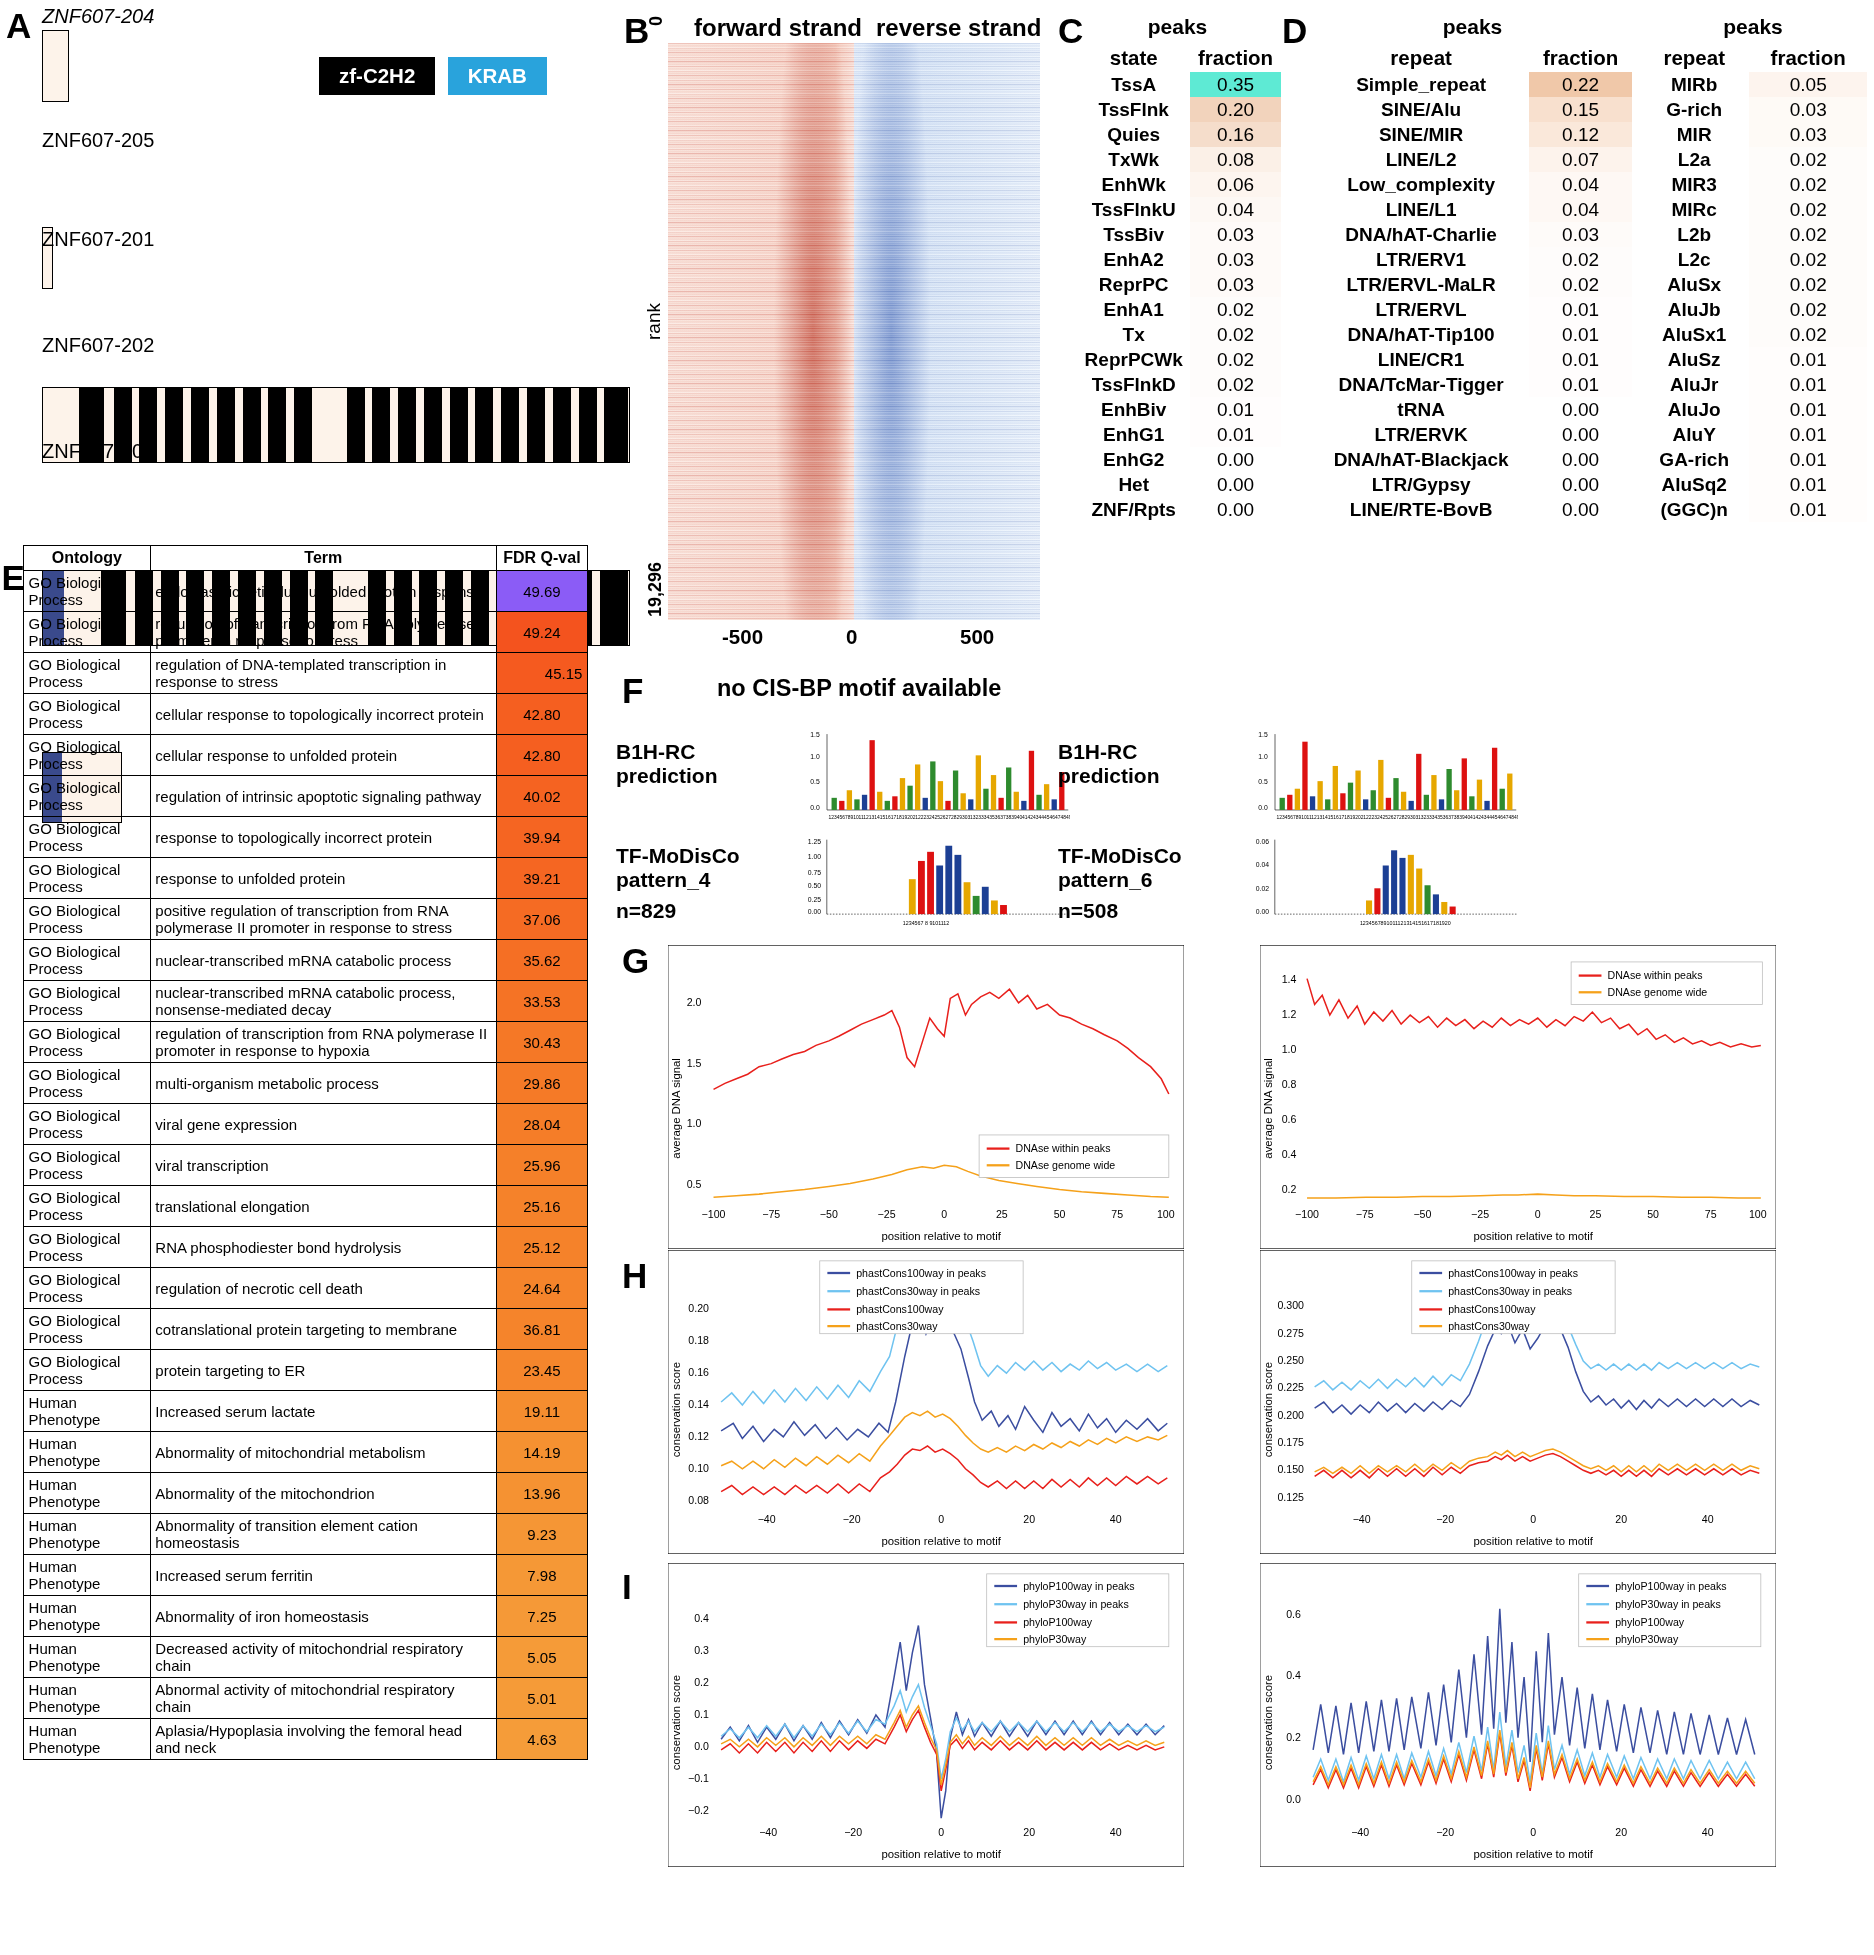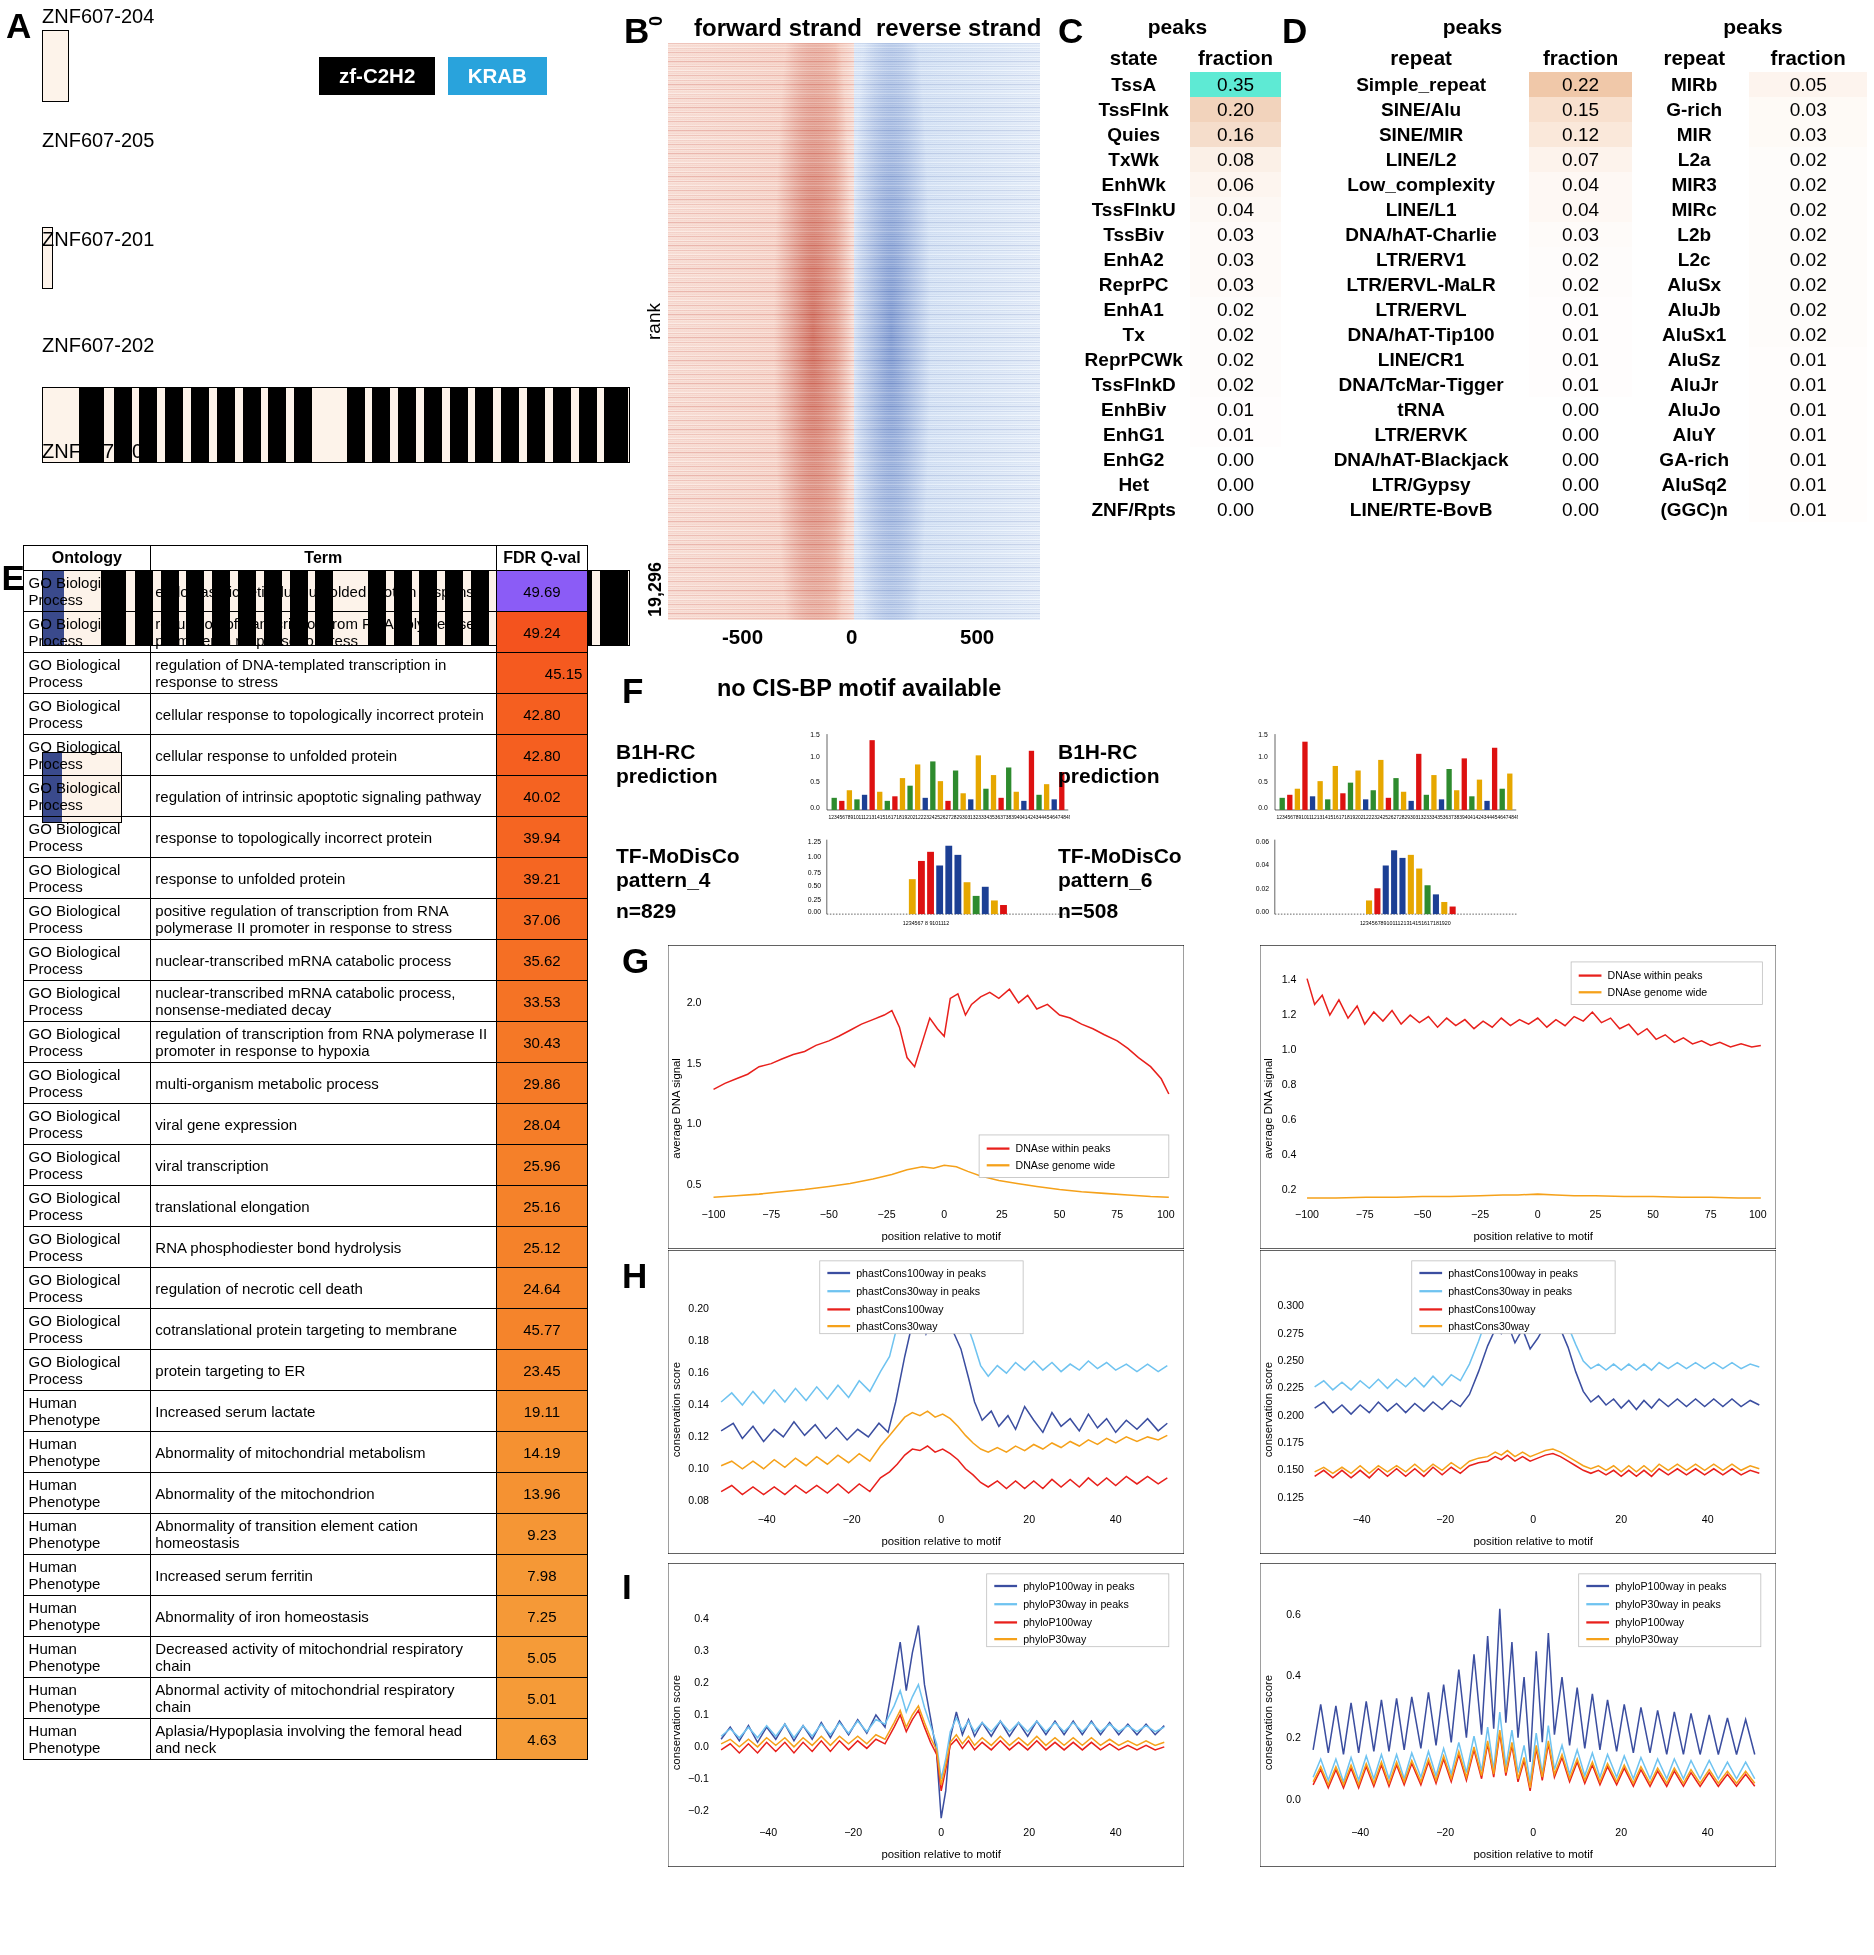--- a/index.html
+++ b/index.html
@@ -27,21 +27,21 @@
   table.go td{border:0.8px solid #000;padding:3px 4.6px;vertical-align:middle;}
   table.go td.q{text-align:center;font-weight:normal;}
   .bold-lab{font-weight:bold;font-size:21px;line-height:1.15;}
 </style>
 </head>
 <body>
 
 <div class="panel-letter" style="left:6px;top:6px;">A</div>
 
 <div class="abs" style="left:0;top:0;width:607px;height:546px;">
-  <div class="abs iso-label" style="left:42px;top:4.6px;">ZNF607-204</div>
+  <div class="abs iso-label" style="left:42px;top:4.6px;font-style:italic;">ZNF607-204</div>
   <div class="abs iso-bar" style="left:42px;top:30px;width:26.6px;height:72px;"></div>
 
   <div class="abs iso-label" style="left:42px;top:129px;">ZNF607-205</div>
   <div class="abs iso-bar" style="left:42px;top:155px;width:10.6px;height:62px;"></div>
 
   <div class="abs iso-label" style="left:42px;top:228px;">ZNF607-201</div>
   <div class="abs iso-bar" style="left:42px;top:253px;width:588px;height:76px;">
     <div class="exon" style="left:36px;width:25px;"></div>
     <div class="exon" style="left:71px;width:18px;"></div>
     <div class="exon" style="left:96px;width:18px;"></div>
@@ -477,21 +477,21 @@
           <td class="q" style="background:#f5822a;">25.12</td>
         </tr>
     <tr>
           <td>GO Biological Process</td>
           <td>regulation of necrotic cell death</td>
           <td class="q" style="background:#f5842b;">24.64</td>
         </tr>
     <tr>
           <td>GO Biological Process</td>
           <td>cotranslational protein targeting to membrane</td>
-          <td class="q" style="background:#f5842b;">45.77</td>
+          <td class="q" style="background:#f5842b;">36.81</td>
         </tr>
     <tr>
           <td>GO Biological Process</td>
           <td>protein targeting to ER</td>
           <td class="q" style="background:#f5862c;">23.45</td>
         </tr>
     <tr>
           <td>Human Phenotype</td>
           <td>Increased serum lactate</td>
           <td class="q" style="background:#f58d2f;">19.11</td>

